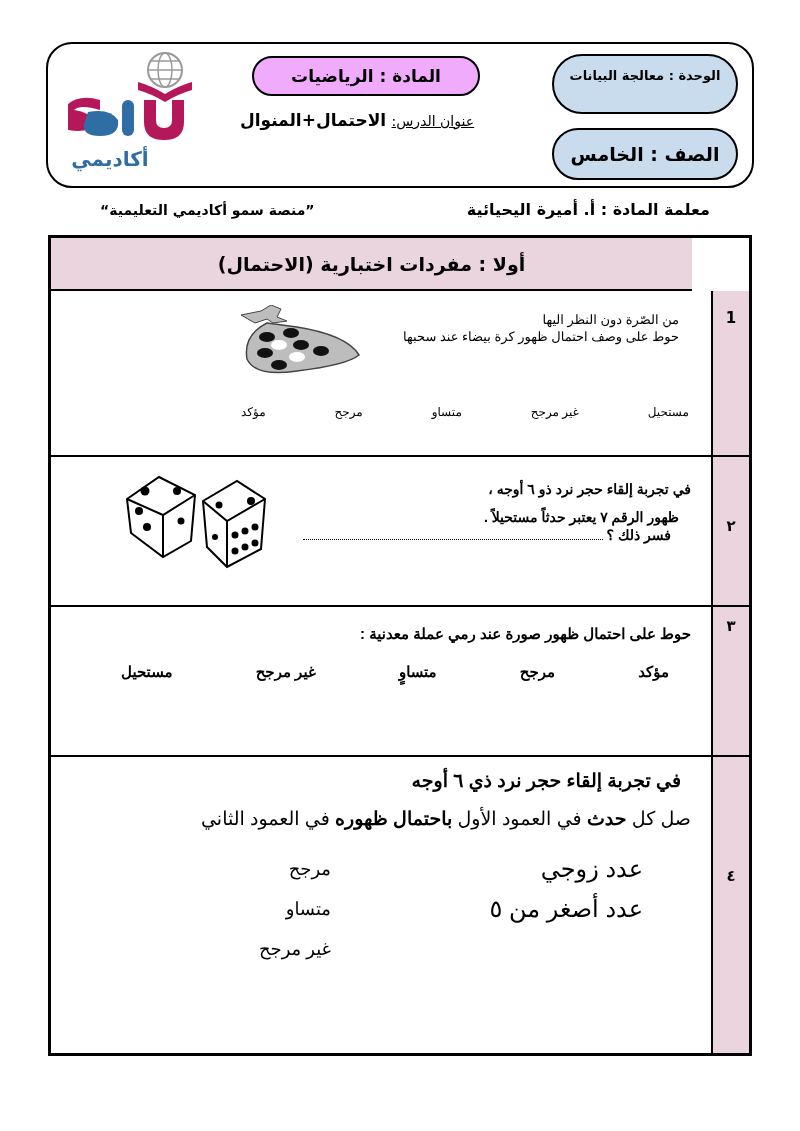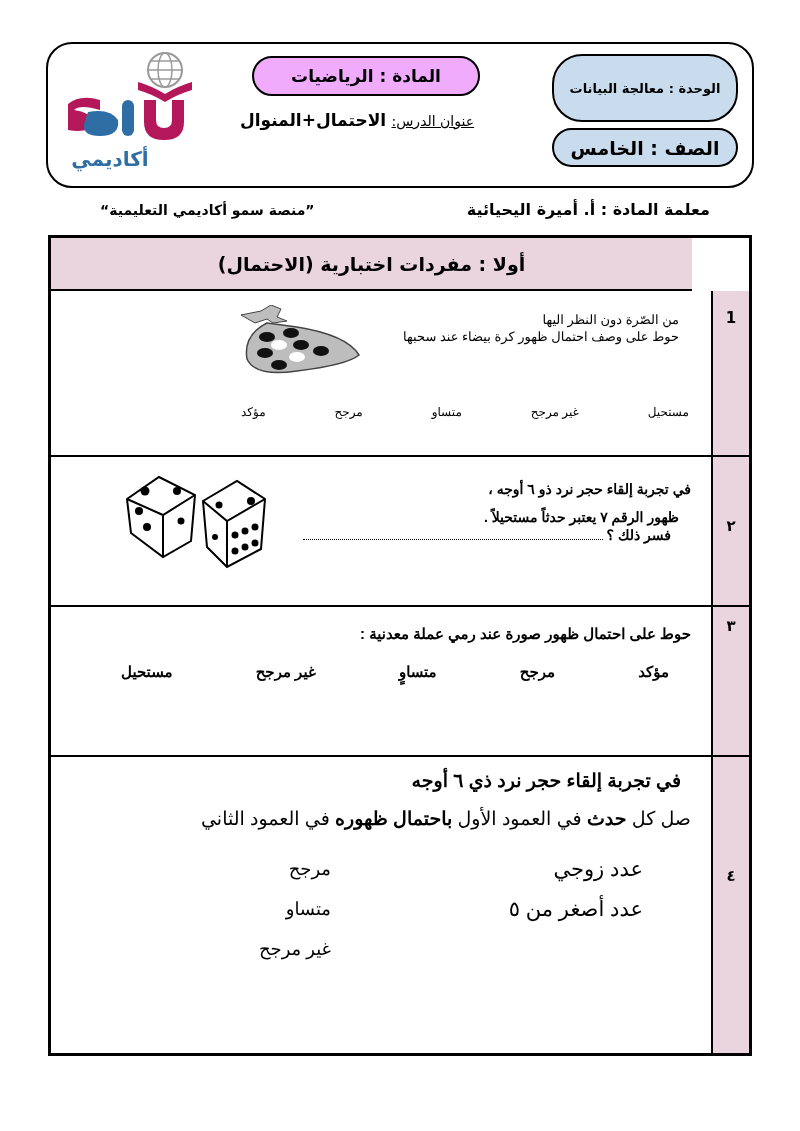--- a/index.html
+++ b/index.html
@@ -6,23 +6,23 @@
   body { width: 800px; height: 1131px; position: relative; overflow: hidden;
          font-family: "DejaVu Sans", sans-serif; color: #000; }
   .abs { position: absolute; }
 
   
   .header-frame { left: 46px; top: 42px; width: 708px; height: 146px;
     border: 2px solid #000; border-radius: 26px; box-sizing: border-box; }
 
   .pill { position: absolute; border: 2px solid #000; border-radius: 30px; box-sizing: border-box;
     display: flex; align-items: center; justify-content: center; direction: rtl; font-weight: bold; }
-  .pill-unit { left: 552px; top: 54px; width: 186px; height: 68px; background: #c9dcee;
-    align-items: flex-start; padding-top: 25px; font-size: 13px; }
-  .pill-grade { left: 552px; top: 128px; width: 186px; height: 39px; background: #c9dcee; font-size: 19px; }
+  .pill-unit { left: 552px; top: 54px; width: 186px; height: 60px; background: #c9dcee;
+    align-items: flex-start; padding-top: 12px; font-size: 13px; }
+  .pill-grade { left: 552px; top: 128px; width: 186px; height: 52px; background: #c9dcee; font-size: 19px; }
   .pill-subject { left: 252px; top: 56px; width: 228px; height: 40px; background: #f0abfc; font-size: 17px; }
 
   .lesson-title { left: 212px; top: 110px; width: 290px; text-align: center; direction: rtl; font-size: 17px; }
   .lesson-title .lbl { font-size: 14px; text-decoration: underline; font-weight: normal; }
   .lesson-title .val { font-weight: bold; }
 
   .logo { left: 60px; top: 48px; width: 150px; height: 130px; }
 
   .teacher { right: 90px; top: 200px; direction: rtl; font-size: 16px; font-weight: bold; }
   .platform { left: 100px; top: 202px; direction: rtl; font-size: 14px; font-weight: bold; }
@@ -163,21 +163,21 @@
       <span>مستحيل</span>
     </div>
   </div>
 
   <div class="row row4">
     <div class="num-col" style="padding-top:110px;">٤</div>
     <div class="q-text" style="right:68px; top:12px; font-size:19px; text-align:right;font-weight:bold;">في تجربة إلقاء حجر نرد ذي ٦ أوجه</div>
     <div class="q-text" style="right:58px; top:50px; font-size:19px; text-align:right;margin-left:20px;">
       <span>صل كل </span><span class="bold">حدث</span><span> في العمود الأول </span><span class="bold">باحتمال ظهوره</span><span> في العمود الثاني</span>
     </div>
-    <div class="q-text" style="right:106px; top:92px; font-size:21px; line-height:40px; text-align:right;">
+    <div class="q-text" style="right:106px; top:92px; font-size:24px; line-height:40px; text-align:right;">
       <div>عدد زوجي</div>
       <div>عدد أصغر من ٥</div>
     </div>
     <div class="q-text" style="right:418px; top:92px; font-size:18px; line-height:40px; text-align:right;">
       <div>مرجح</div>
       <div>متساو</div>
       <div>غير مرجح</div>
     </div>
   </div>
 </div>

